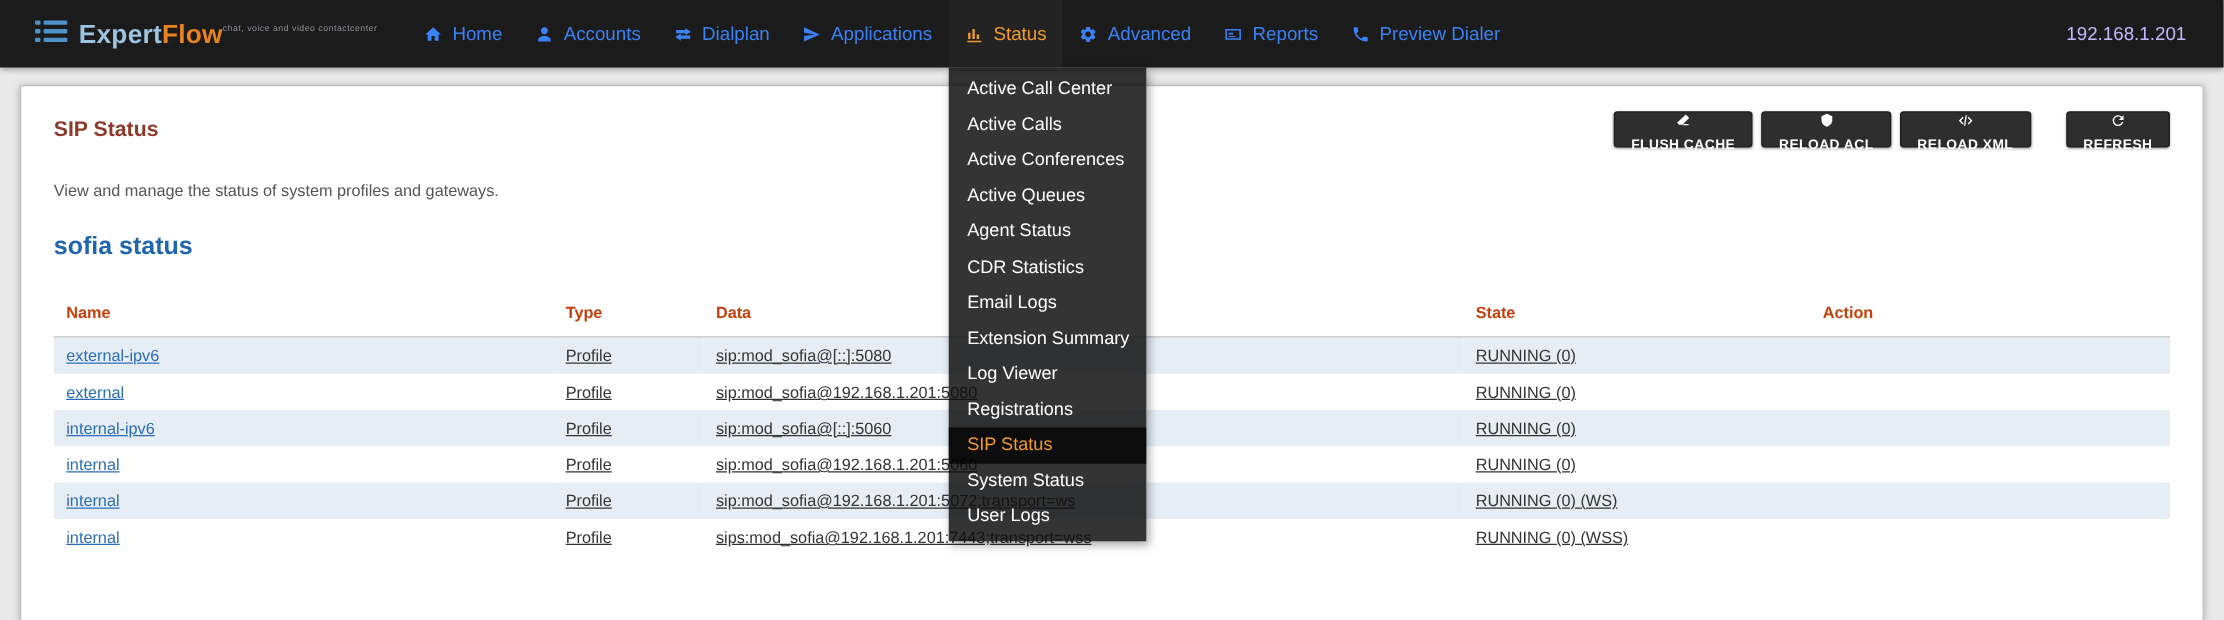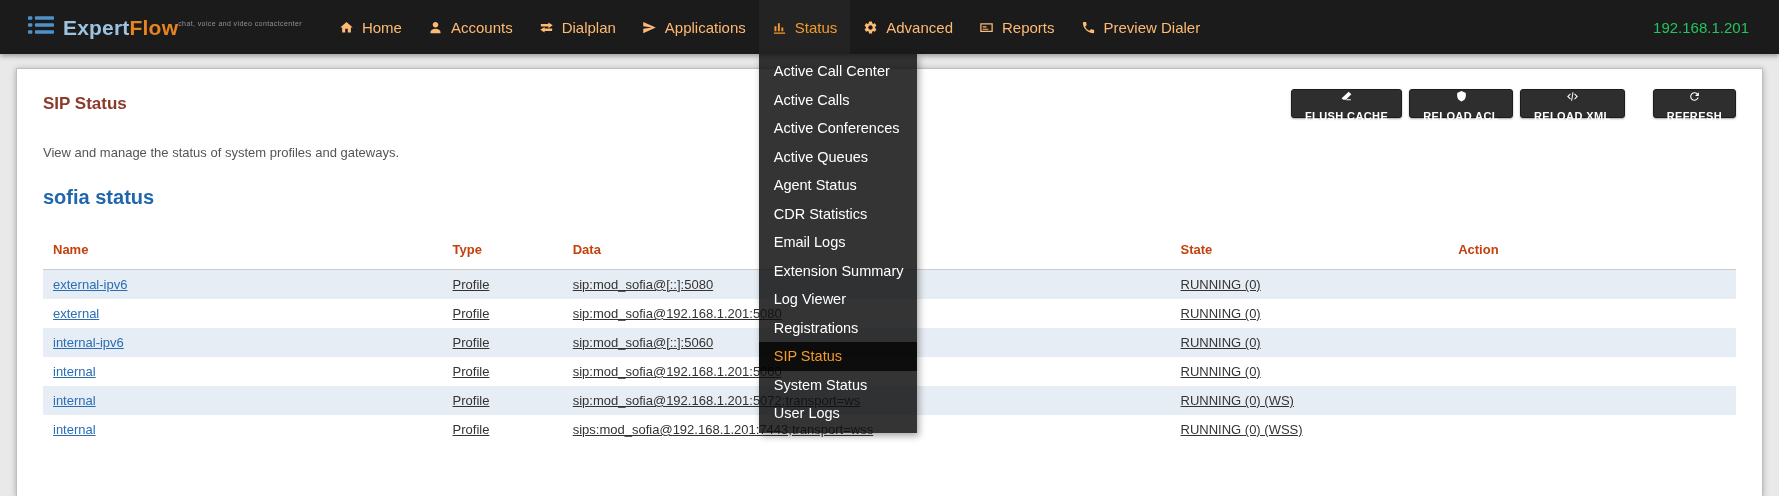--- a/index.html
+++ b/index.html
@@ -17,25 +17,25 @@
   }
   .brand { display: flex; align-items: center; gap: 9px; padding: 0 24px 0 28px; cursor: pointer; }
   .brand-text { display: flex; flex-direction: row; }
   .brand-name { font-size: 21px; font-weight: bold; color: #9cc3e0; line-height: 1; letter-spacing: .2px; }
   .brand-name .flow { color: #e8831f; }
   .tagline { font-size: 7px; color: #8e9399; letter-spacing: .4px; margin-top: 3px; white-space: nowrap; }
 
   .menu { display: flex; align-items: stretch; }
   .nav-item {
     display: flex; align-items: center; gap: 8px; padding: 0 13px;
-    color: #fdba74; font-size: 15px; cursor: pointer; position: relative; white-space: nowrap;
+    color: #3b82f6; font-size: 15px; cursor: pointer; position: relative; white-space: nowrap;
   }
   .nav-item svg { display: block; flex: none; }
   .nav-item.active { color: #f29b2c; background: rgba(255,255,255,0.04); }
-  .server { margin-left: auto; align-self: center; padding-right: 30px; color: #22c55e; font-size: 15px; }
+  .server { margin-left: auto; align-self: center; padding-right: 30px; color: #c4b5fd; font-size: 15px; }
 
   
   .dropdown {
     position: absolute; top: 100%; left: 0; width: 158px;
     background: rgba(13,13,13,0.84); padding: 3px 0 5px; z-index: 60;
     box-shadow: 2px 3px 7px rgba(0,0,0,0.35);
   }
   .dd-item {
     height: 28.5px; display: flex; align-items: center; padding: 0 15px;
     color: #ffffff; font-size: 14.5px; white-space: nowrap; cursor: pointer;

